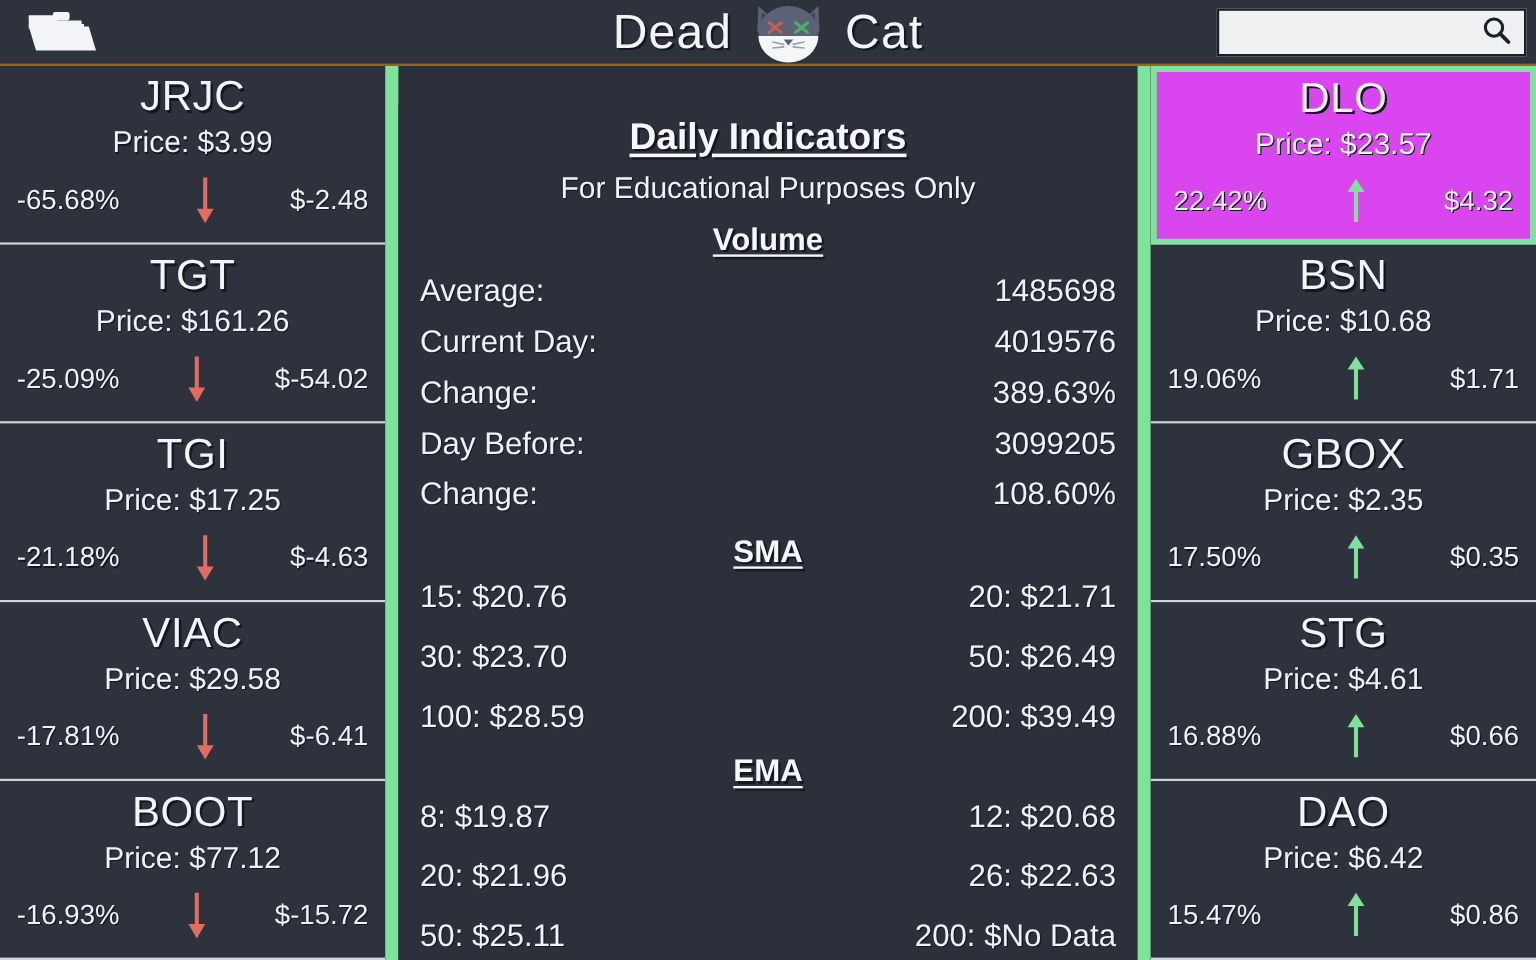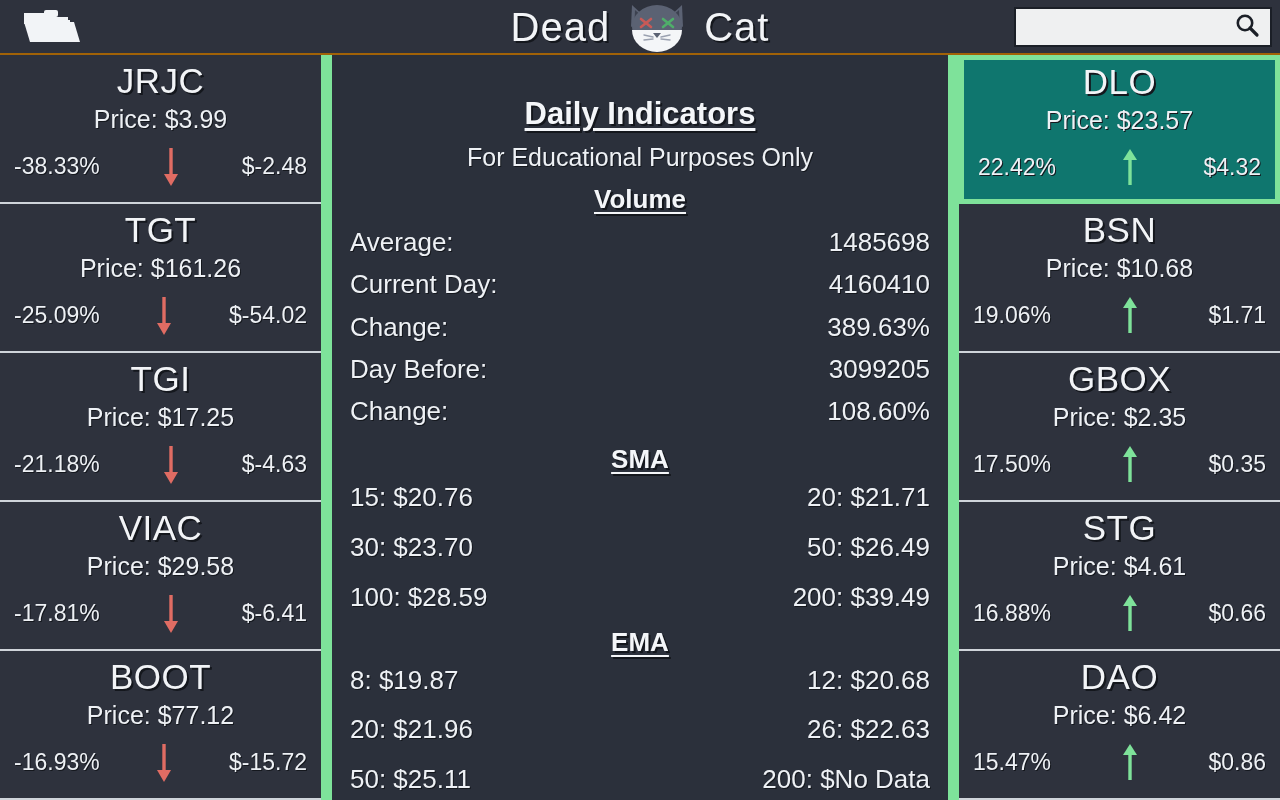--- a/index.html
+++ b/index.html
@@ -153,21 +153,21 @@
     justify-content: center;
     align-items: center;
     padding: 4px 10px 8px;
     cursor: pointer;
     position: relative;
   }
   .col-right .card { border-left: none; }
 
   .card.selected {
     border: 5px solid #7ee29a;
-    background: #0f766e;
+    background: #d946ef;
   }
 
   .card-symbol {
     font-size: 35px;
     font-weight: 400;
     letter-spacing: 0.5px;
     color: #f2f4f7;
     text-shadow: 2px 2px 0 #14171d;
     line-height: 1.05;
     margin-bottom: 6px;
@@ -323,21 +323,21 @@
     </div>
   </div>
 
   <div class="body-row">
 
     <div class="col-side col-left" id="losers-col">
         <div class="card">
           <div class="card-symbol">JRJC</div>
           <div class="card-price">Price: $3.99</div>
           <div class="card-stats">
-            <span class="card-pct">-38.33%</span>
+            <span class="card-pct">-65.68%</span>
             <span class="card-arrow">
               <svg width="26" height="46" viewBox="0 0 26 46" aria-hidden="true">
                 <line x1="13" y1="4" x2="13" y2="34" stroke="#e06c63" stroke-width="3.4"></line>
                 <path d="M13 42 L20 30 L6 30 Z" fill="#e06c63"></path>
               </svg>
             </span>
             <span class="card-amt">$-2.48</span>
           </div>
         </div>
         <div class="card">
@@ -406,21 +406,21 @@
       <div class="panel-subtitle">For Educational Purposes Only</div>
 
       <div class="section-head">Volume</div>
       <div id="volume-rows">
           <div class="kv-row">
             <span class="kv-label">Average:</span>
             <span class="kv-value">1485698</span>
           </div>
           <div class="kv-row">
             <span class="kv-label">Current Day:</span>
-            <span class="kv-value">4160410</span>
+            <span class="kv-value">4019576</span>
           </div>
           <div class="kv-row">
             <span class="kv-label">Change:</span>
             <span class="kv-value">389.63%</span>
           </div>
           <div class="kv-row">
             <span class="kv-label">Day Before:</span>
             <span class="kv-value">3099205</span>
           </div>
           <div class="kv-row">

